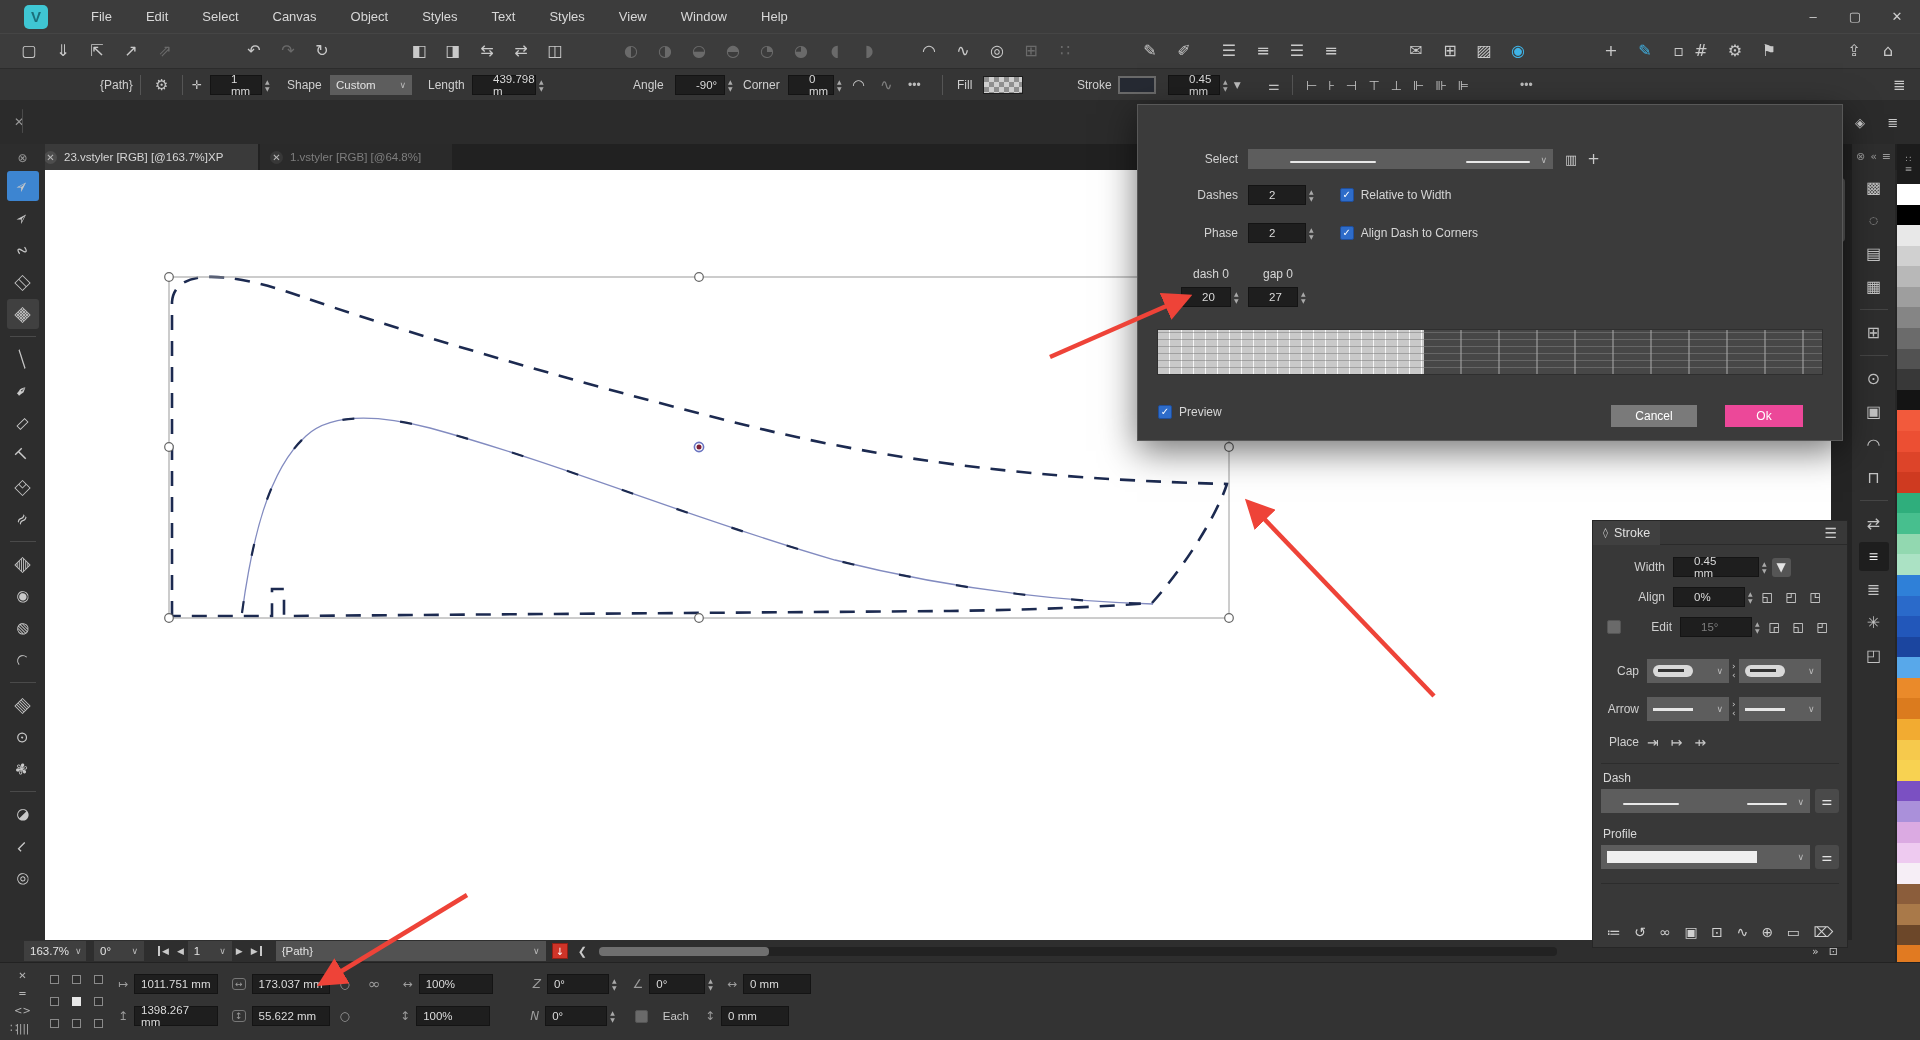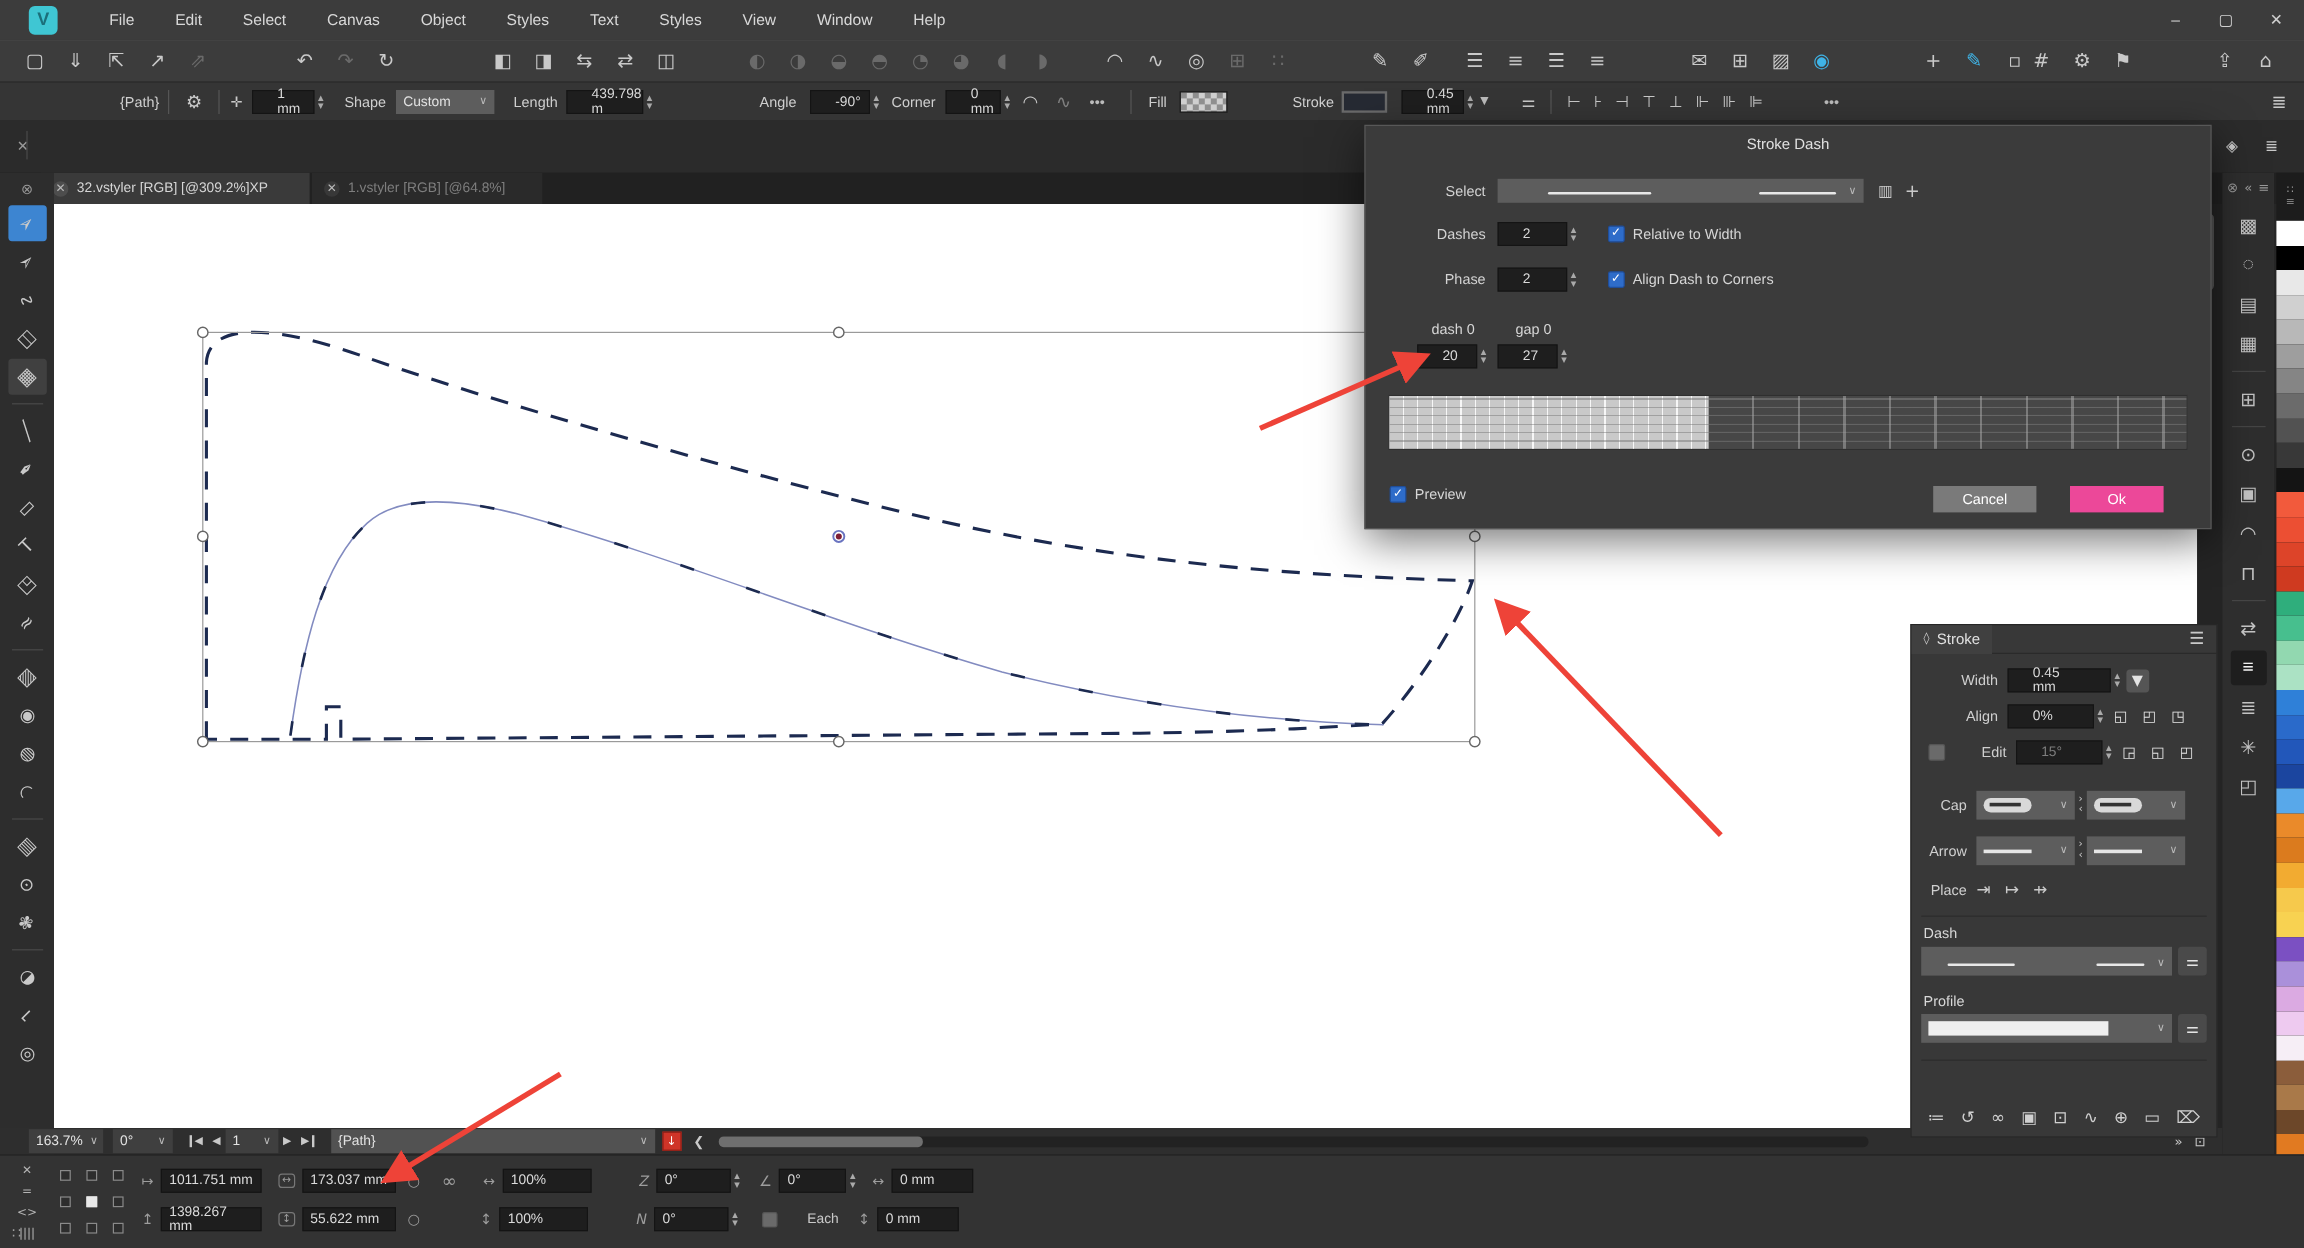--- a/index.html
+++ b/index.html
@@ -298,21 +298,21 @@
       <div class="stdiv stool" style="top: 9px; width: 1px; height: 24px; background: rgb(74, 74, 74); left: 22px;"></div>
     </div>
   <span class="stool ic" style="left:1845px;font-size:13px">◈</span>
   <span class="stool ic" style="left:1878px;font-size:13px">≣</span>
 </div>
 
 <div id="tabbar">
   <span class="ic" style="position:absolute;left:8px;top:6px;font-size:12px;color:#999">⊗</span>
   <div class="tab active" style="left:34px;width:224px">
     <span class="tx">✕</span>
-    <span>32.vstyler [RGB] [@309.2%]XP</span>
+    <span>23.vstyler [RGB] [@163.7%]XP</span>
   </div>
   <div class="tab inactive" style="left:260px;width:192px">
     <span class="tx" style="background:#383838">✕</span>
     <span>1.vstyler [RGB] [@64.8%]</span>
   </div>
 </div>
 
 <div id="lefttools">
   <span class="ic" style="font-size:12px;color:#999;margin:4px 0 6px">⊗</span>
   <div style="display:flex;flex-direction:column;align-items:center">
@@ -515,21 +515,20 @@
       <div class="swatch" style="background: rgb(246, 238, 246);"></div>
       <div class="swatch" style="background: rgb(139, 93, 59);"></div>
       <div class="swatch" style="background: rgb(169, 121, 73);"></div>
       <div class="swatch" style="background: rgb(108, 71, 41);"></div>
       <div class="swatch" style="background: rgb(225, 122, 33);"></div>
     </div>
   <div class="csfoot">≡</div>
 </div>
 
 <div id="dlg">
-  <div class="title">Stroke Dash</div>
 
   <div class="dlg-row" style="left:0;top:44px">
     <span class="dlg-label">Select</span>
     <span class="dd" style="width:305px;justify-content:space-between">
       <span><i class="dl" style="width:86px;margin-left:36px"></i></span>
       <span><i class="dl" style="width:64px;margin-right:4px"></i><span class="chev">∨</span></span>
     </span>
     <span class="ic" style="margin-left:12px;font-size:13px">▥</span>
     <span class="ic" style="margin-left:10px;font-size:15px">+</span>
   </div>
@@ -820,21 +819,21 @@
     <span class="t-ic" style="margin-left:18px;visibility:hidden">∞</span>
     <span class="t-ic" style="margin-left:22px">↕</span>
     <span class="tfld" style="width:74px;margin-left:6px">100%</span>
     <span class="t-ic" style="margin-left:40px;font-style:italic">N</span>
     <span class="tfld" style="width:62px;margin-left:6px">0°</span>
     <span class="spin">
         <i>▲</i>
         <i>▼</i>
       </span>
     <span class="cb off" style="margin-left:20px;width:13px;height:13px"></span>
-    <span style="margin-left:18px">Each</span>
+    <span style="margin-left:8px">Each</span>
     <span class="t-ic" style="margin-left:16px">↕</span>
     <span class="tfld" style="width:68px;margin-left:6px">0 mm</span>
   </div>
   <span class="t-ic" style="position:absolute;left:10px;top:58px;letter-spacing:2px">∷</span>
 </div>
 
 <svg id="overlay">
   <defs>
     <marker id="ah" viewBox="0 0 10 10" refX="8" refY="5" markerWidth="6.5" markerHeight="6.5" orient="auto-start-reverse">
       <path d="M0,0 L10,5 L0,10 z" fill="#ee4338"></path>

